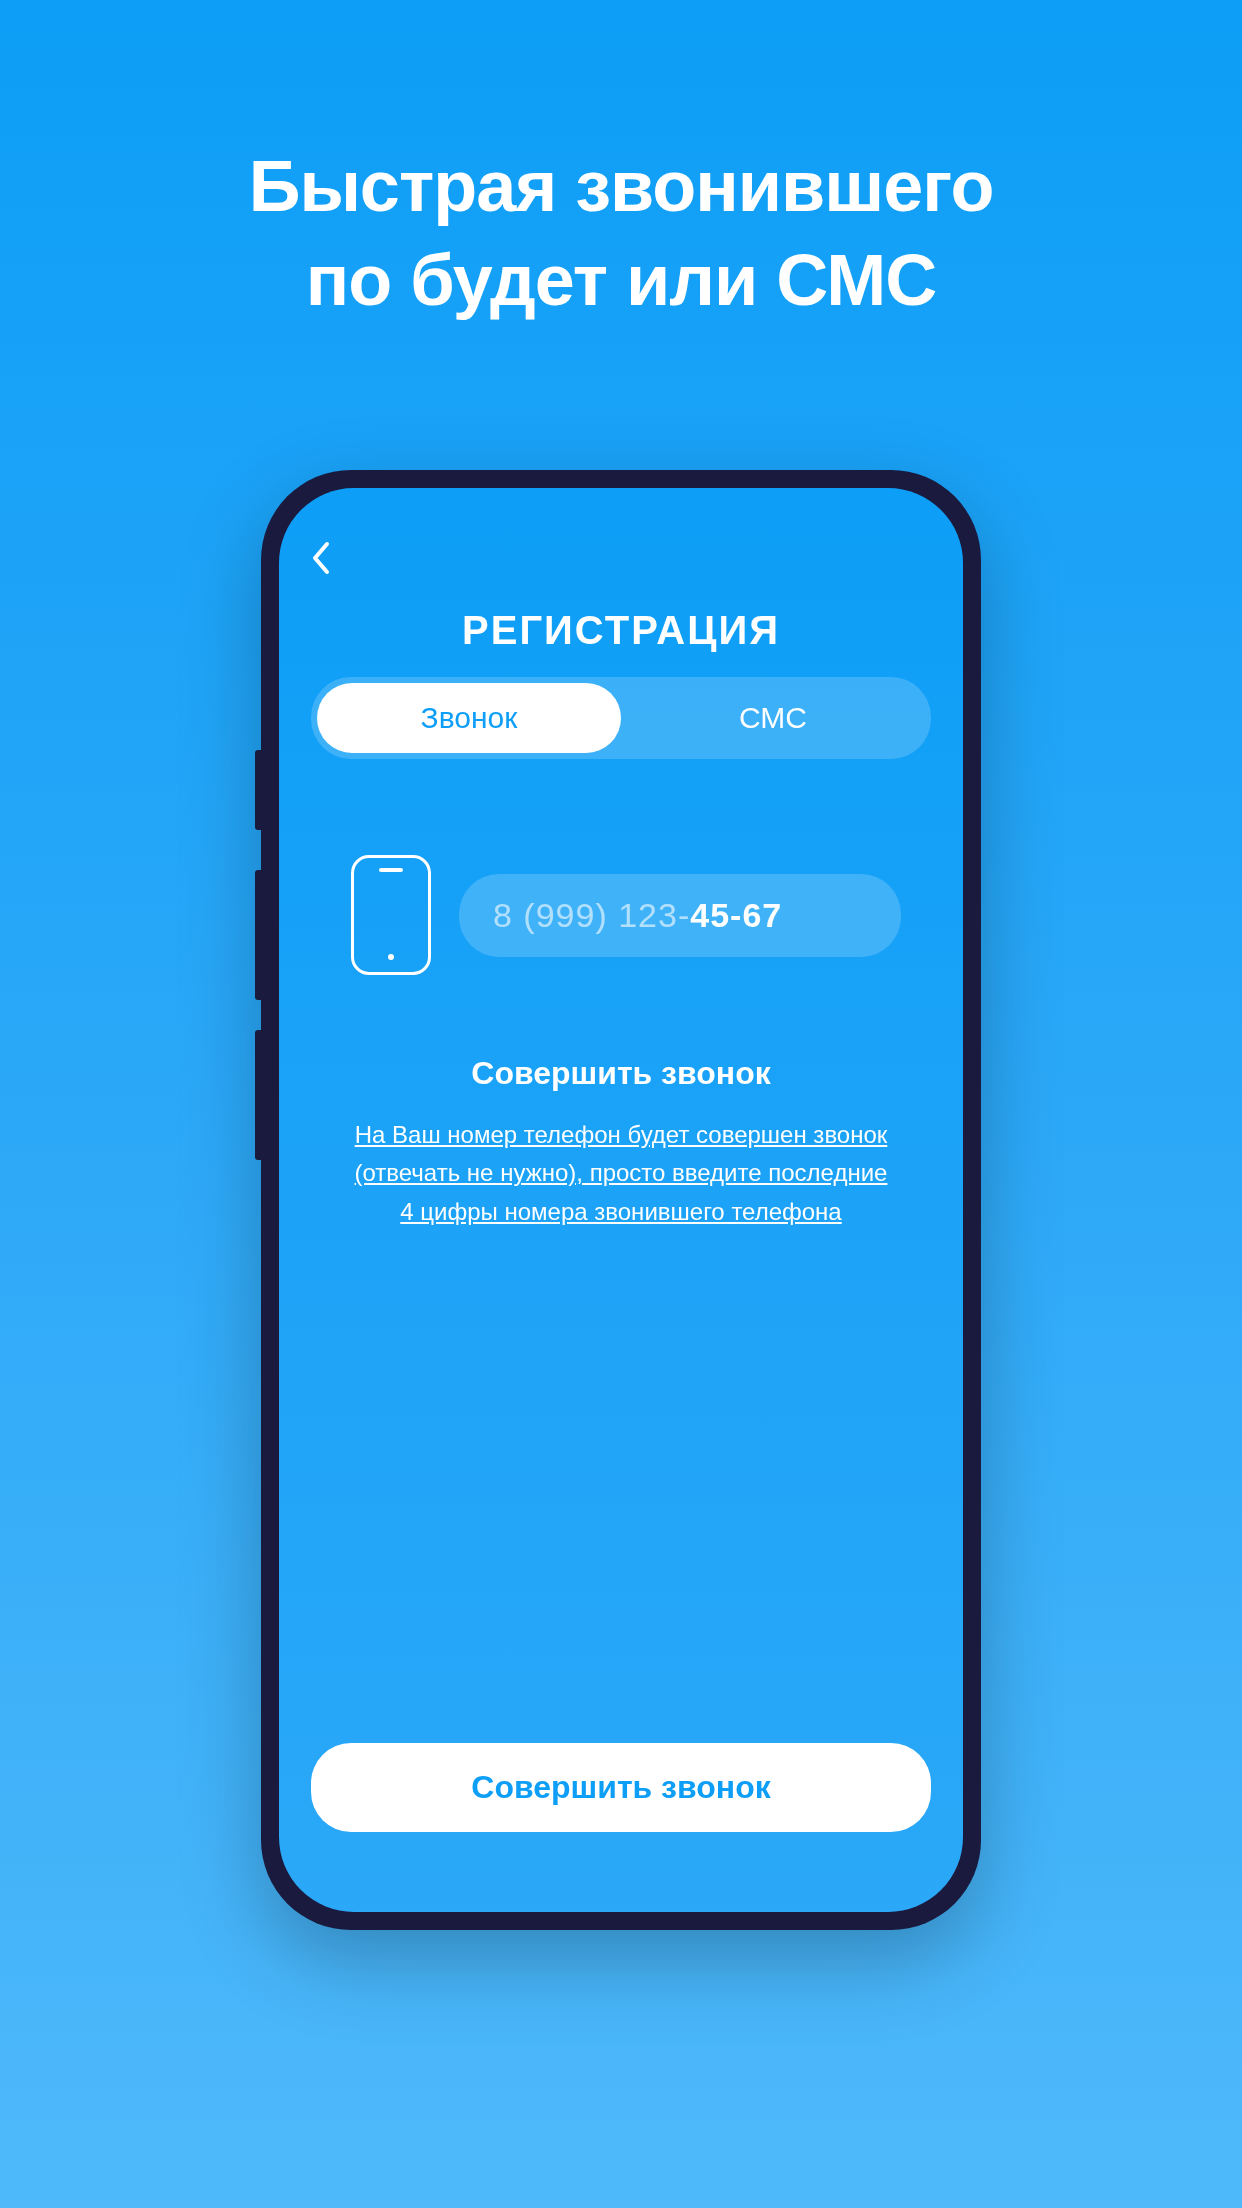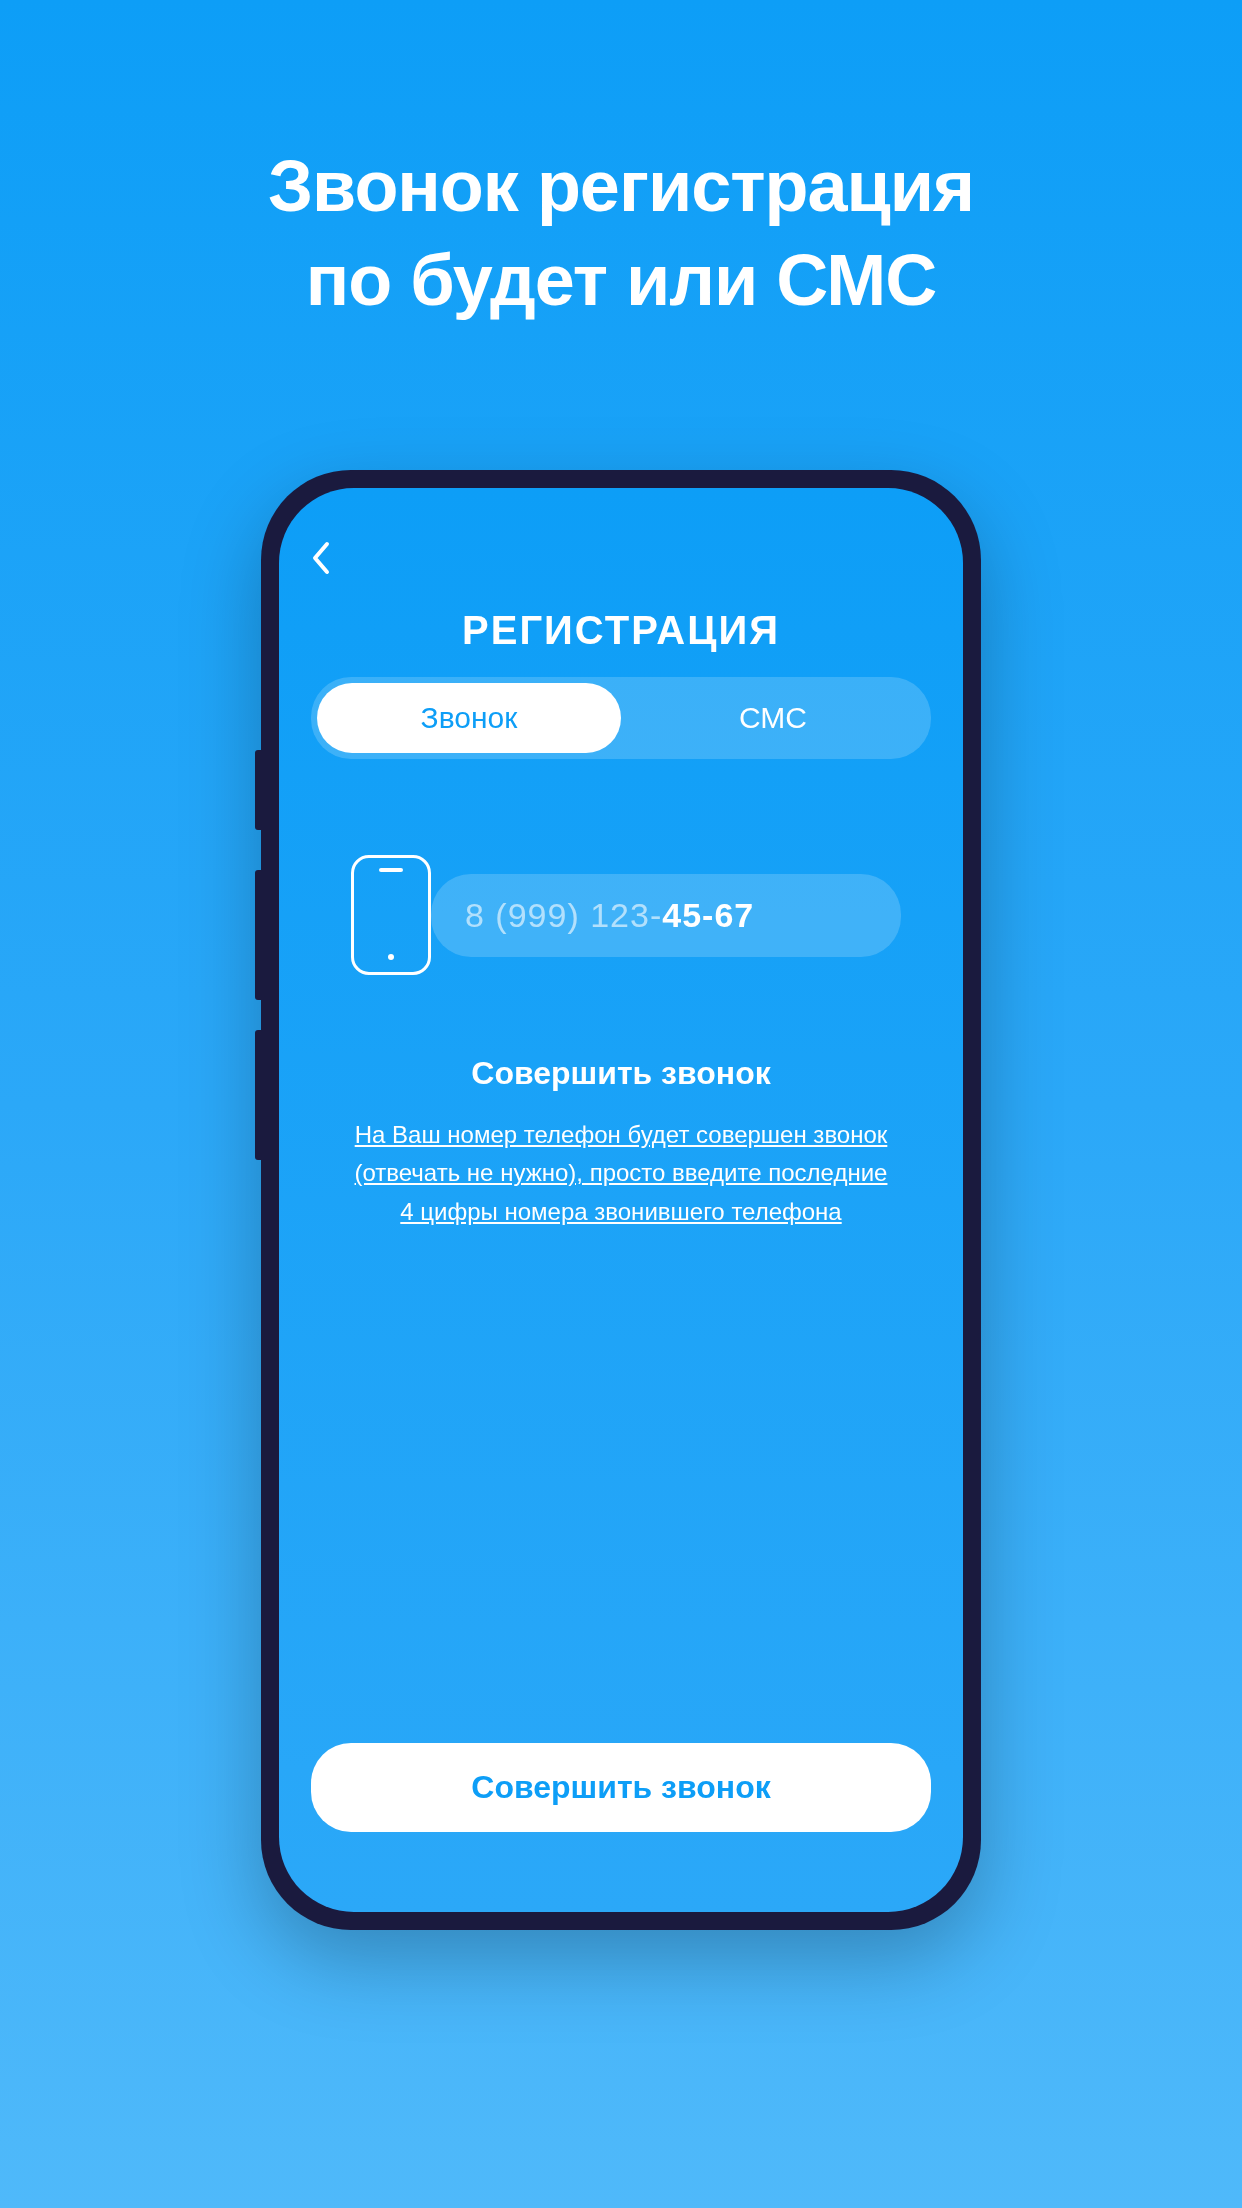--- a/index.html
+++ b/index.html
@@ -133,20 +133,21 @@
       color: #0d9ef7;
     }
     
     .toggle-inactive {
       color: #ffffff;
     }
     
     .phone-input-row {
       display: flex;
       align-items: center;
+      gap: 28px;
       padding-left: 40px;
       margin-bottom: 80px;
     }
     
     .phone-icon {
       width: 80px;
       height: 120px;
       border: 3px solid #ffffff;
       border-radius: 18px;
       position: relative;
@@ -226,21 +227,21 @@
       padding: 26px 0;
       border-radius: 40px;
       cursor: pointer;
       margin-bottom: 40px;
     }
   </style>
 </head>
 <body>
 
 <div class="hero-title">
-  <span>Звонок регистрация</span><br>
+  <span>Быстрая звонившего</span><br>
   <span>по будет или СМС</span>
 </div>
 
 <div class="phone-frame">
   <div class="phone-buttons-left">
     <div class="phone-btn-1"></div>
     <div class="phone-btn-2"></div>
     <div class="phone-btn-3"></div>
   </div>
 

